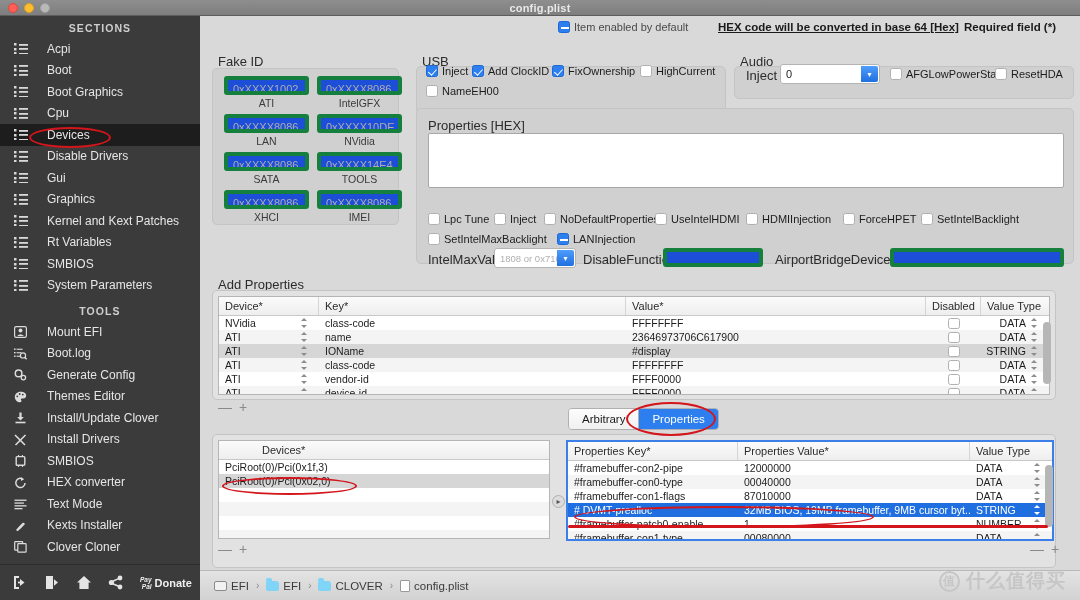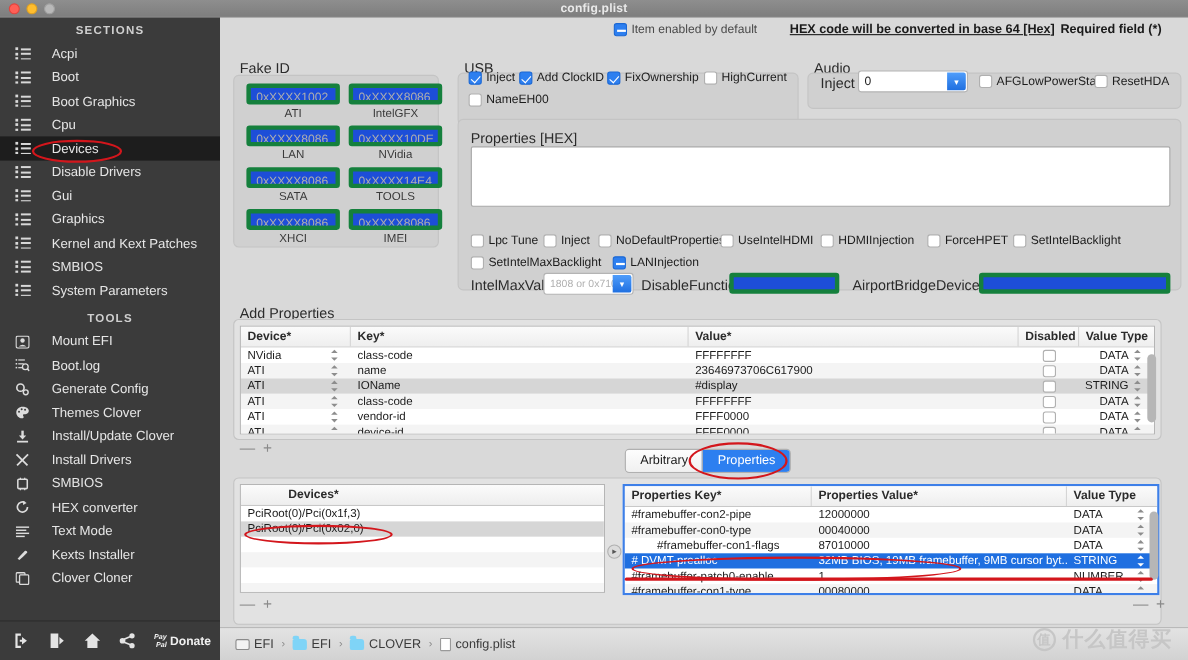--- a/index.html
+++ b/index.html
@@ -116,21 +116,21 @@
   .hexarea {
     position:absolute; background:#fff; border:1px solid #a8a8a8; border-radius:2px;
   }
 
   
   .tbl {
     position:absolute; background:#fff; border:1px solid #b5b5b5; overflow:hidden;
   }
   .tbl.focused { border:2px solid #3d7fe8; }
   .thead { display:flex; height:19px; background:linear-gradient(#fbfbfb,#eeeeee);
-           border-bottom:1px solid #c8c8c8; font-size:11px; color:#2b2b2b;font-weight:bold; }
+           border-bottom:1px solid #c8c8c8; font-size:11px; color:#2b2b2b; }
   .thead > div { padding:3px 6px; border-right:1px solid #d5d5d5; overflow:hidden; white-space:nowrap;}
   .thead > div:last-child{border-right:none;}
   .trow { display:flex; height:14px; font-size:10.5px; color:#1c1c1c; align-items:center; }
   .trow.odd { background:#fff; }
   .trow.even { background:#f4f4f4; }
   .trow.sel-gray { background:#d6d6d6; }
   .trow.sel-blue { background:#1f6fe0; color:#fff; }
   .trow > div { padding:0 6px; overflow:hidden; white-space:nowrap; height:14px; line-height:14px;}
   .stepper {
     width:9px; height:11px; flex:0 0 9px; position:relative; margin-left:auto; margin-right:4px;
@@ -234,20 +234,24 @@
     <div class="sb-item">
       <span class="sb-ico list"></span>
       <span>Graphics</span>
     </div>
     <div class="sb-item">
       <span class="sb-ico list"></span>
       <span>Kernel and Kext Patches</span>
     </div>
     <div class="sb-item">
       <span class="sb-ico list"></span>
+      <span>Rt Variables</span>
+    </div>
+    <div class="sb-item">
+      <span class="sb-ico list"></span>
       <span>SMBIOS</span>
     </div>
     <div class="sb-item">
       <span class="sb-ico list"></span>
       <span>System Parameters</span>
     </div>
 
     <div class="sb-head" style="padding-top:9px;">TOOLS</div>
 
     <div class="sb-item">
@@ -288,21 +292,21 @@
     </div>
     <div class="sb-item">
       <span class="sb-ico">
         <svg width="13" height="12" viewBox="0 0 13 12">
             <path d="M6.5 0.7C3.2 0.7 0.8 3 0.8 5.9c0 3 2.5 5.3 5.3 5.3 1 0 1.4-.6 1.4-1.2 0-.8-.6-1-.6-1.6 0-.5.4-.9 1-.9h1.2c2 0 3.1-1.3 3.1-3 0-2.4-2.4-3.8-5.7-3.8z" fill="#dcdcdc"></path>
             <circle cx="3.3" cy="5.3" r="0.9" fill="#3b3b3b"></circle>
             <circle cx="5.7" cy="3" r="0.9" fill="#3b3b3b"></circle>
             <circle cx="8.8" cy="3.6" r="0.9" fill="#3b3b3b"></circle>
           </svg>
       </span>
-      <span>Themes Clover</span>
+      <span>Themes Editor</span>
     </div>
     <div class="sb-item">
       <span class="sb-ico">
         <svg width="13" height="12" viewBox="0 0 13 12">
             <rect x="5.4" y="0.5" width="2.2" height="5" fill="#dcdcdc"></rect>
             <path d="M3.2 5 L6.5 8.6 L9.8 5 Z" fill="#dcdcdc"></path>
             <rect x="1.5" y="9.7" width="10" height="1.6" fill="#dcdcdc"></rect>
           </svg>
       </span>
       <span>Install/Update Clover</span>
@@ -705,21 +709,21 @@
       </div>
       <div class="trow even">
         <div style="width:170px;">#framebuffer-con0-type</div>
         <div style="width:232px;">00040000</div>
         <div style="width:82px; display:flex; align-items:center;">
             <span>DATA</span>
             <span class="stepper"></span>
           </div>
       </div>
       <div class="trow odd">
-        <div style="width:170px;text-align:center;">#framebuffer-con1-flags</div>
+        <div style="width:170px;">#framebuffer-con1-flags</div>
         <div style="width:232px;">87010000</div>
         <div style="width:82px; display:flex; align-items:center;">
             <span>DATA</span>
             <span class="stepper"></span>
           </div>
       </div>
       <div class="trow sel-blue">
         <div style="width:170px;"># DVMT-prealloc</div>
         <div style="width:232px;">32MB BIOS, 19MB framebuffer, 9MB cursor byt...</div>
         <div style="width:82px; display:flex; align-items:center;">

